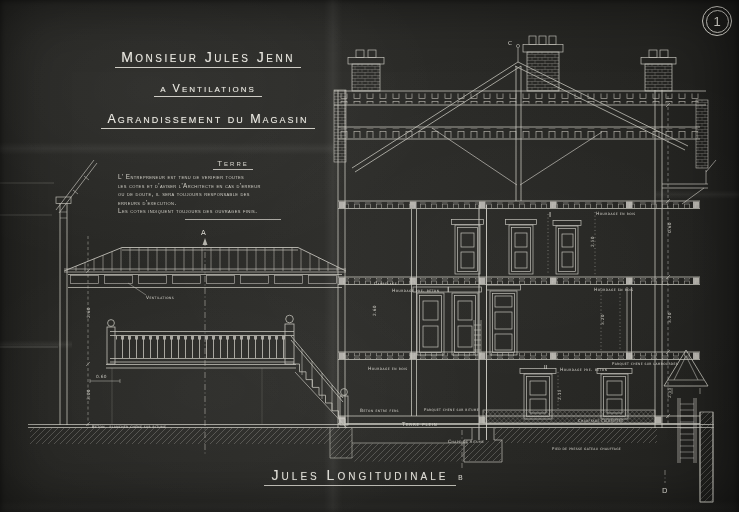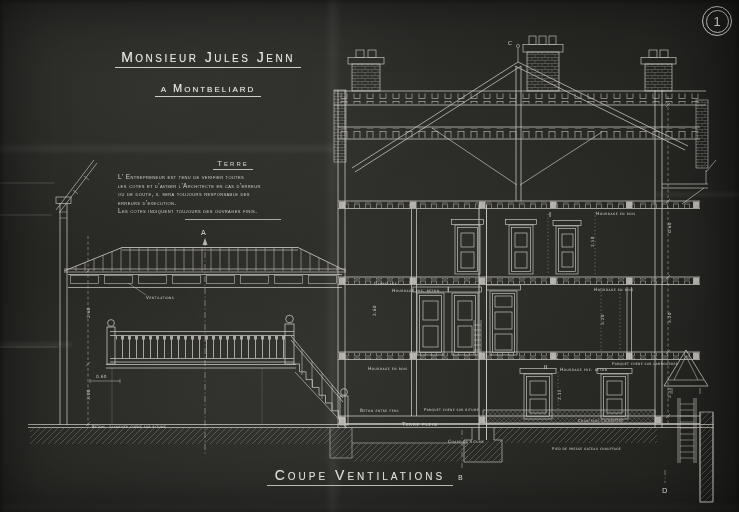--- a/index.html
+++ b/index.html
@@ -73,37 +73,38 @@
   <div class="crease crease-h2"></div>
   <div class="crease crease-h3"></div>
   <div class="crease bottom-strip"></div>
 
   <div class="badge">
     <div class="badge-inner">1</div>
   </div>
 
   <div class="title-block">
     <div><span class="t-line t1">Monsieur Jules Jenn</span></div>
-    <div><span class="t-line t2">a Montbeliard</span></div>
+    <div><span class="t-line t2">a Ventilations</span></div>
+    <div><span class="t-line t3">Agrandissement du Magasin</span></div>
   </div>
 
   <div class="nota">
     <div class="nota-head"><span>Terre</span></div>
     <div class="nota-lines">
       <div>L' Entrepreneur est tenu de verifier toutes</div>
       <div>les cotes et d'aviser l'Architecte en cas d'erreur</div>
       <div>ou de doute, il sera toujours responsable des</div>
       <div>erreurs d'execution.</div>
       <div>Les cotes indiquent toujours des ouvrages finis.</div>
     </div>
     <div class="nota-rule"></div>
   </div>
 
   <div class="caption">
-    <span>Coupe Ventilations</span>
+    <span>Jules Longitudinale</span>
   </div>
 
   <svg width="739" height="512" viewBox="0 0 739 512" style="position:absolute;left:0;top:0" stroke-linecap="butt" fill="none">
     <defs>
       <pattern id="hatch" width="6" height="6" patternUnits="userSpaceOnUse">
         <line x1="0" y1="6" x2="6" y2="0" stroke="#c9c7c0" stroke-width="0.55" opacity="0.55"></line>
       </pattern>
       <pattern id="xhatch" width="4.5" height="4.5" patternUnits="userSpaceOnUse">
         <line x1="0" y1="4.5" x2="4.5" y2="0" stroke="#c9c7c0" stroke-width="0.45" opacity="0.6"></line>
         <line x1="0" y1="0" x2="4.5" y2="4.5" stroke="#c9c7c0" stroke-width="0.45" opacity="0.6"></line>

